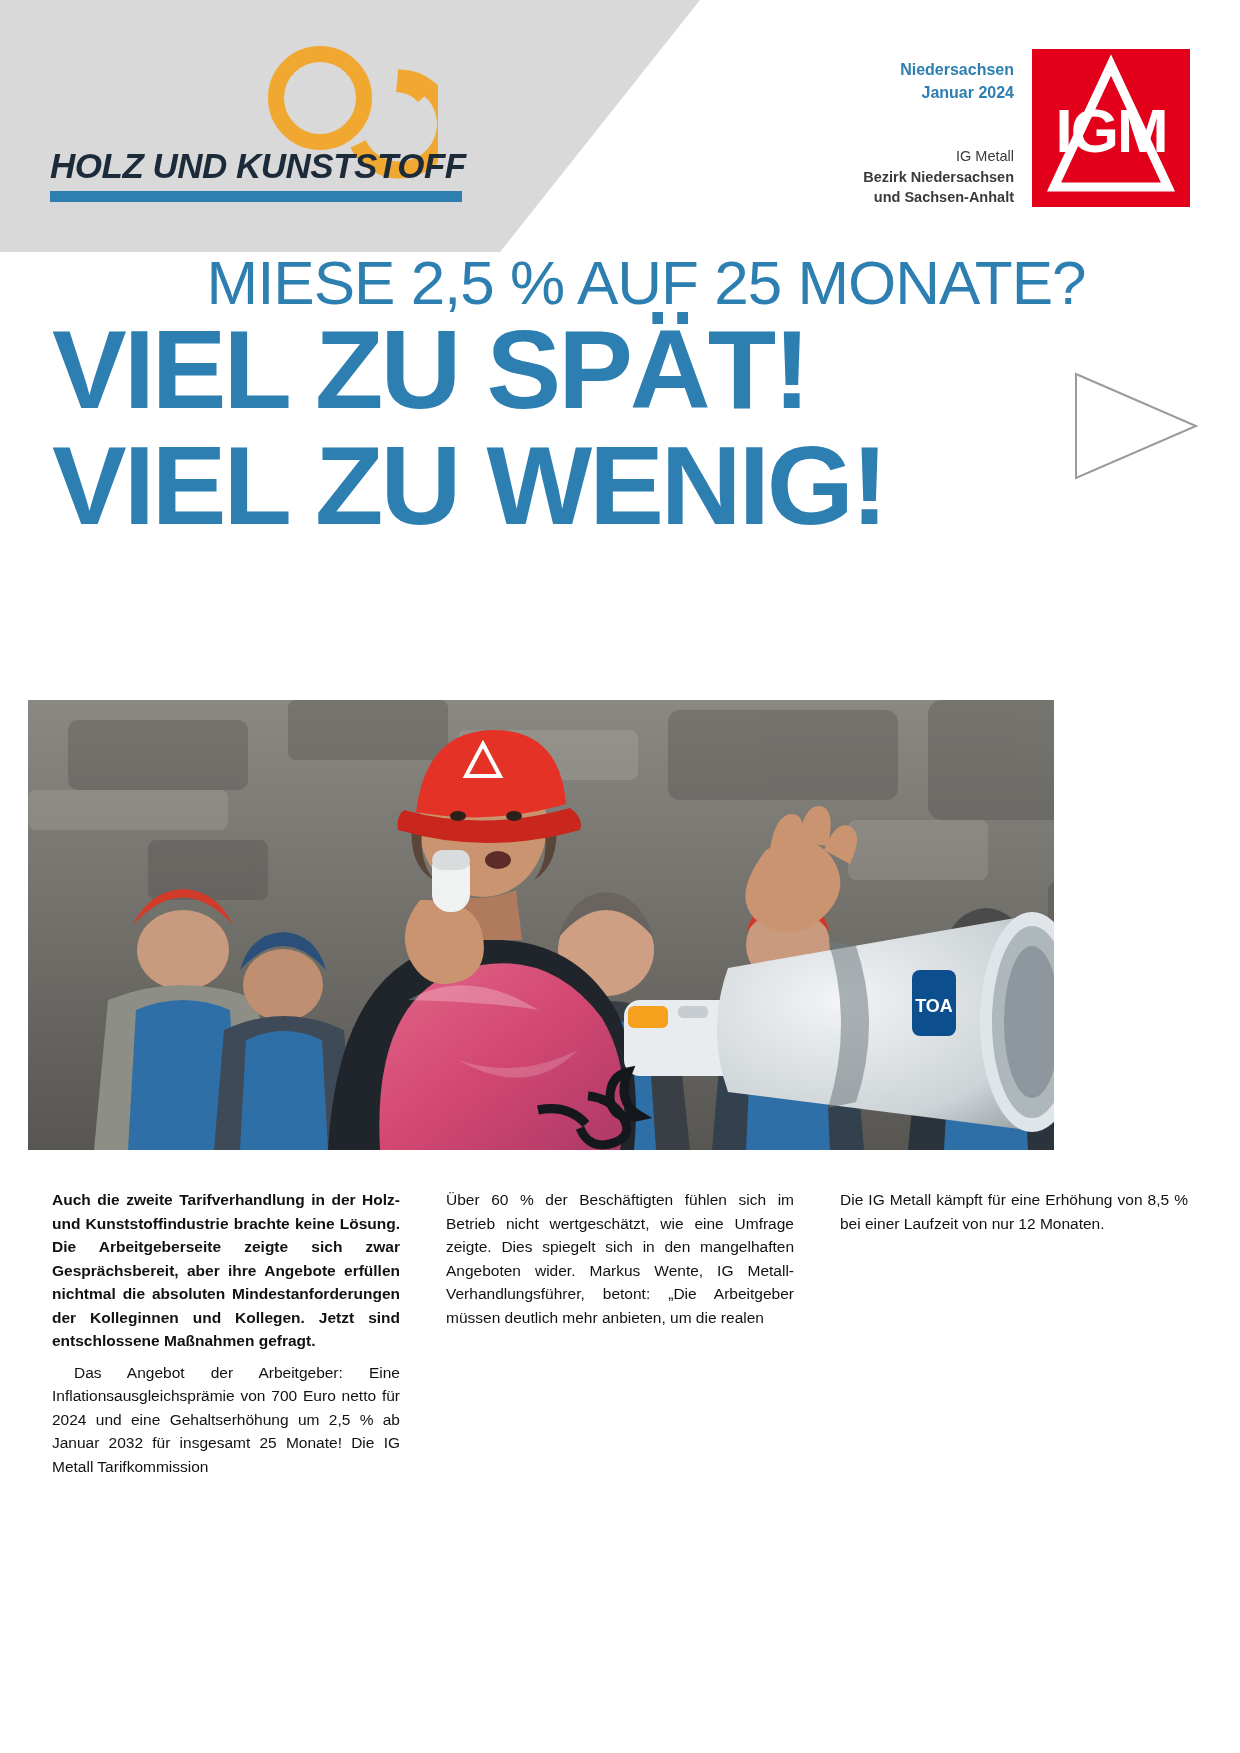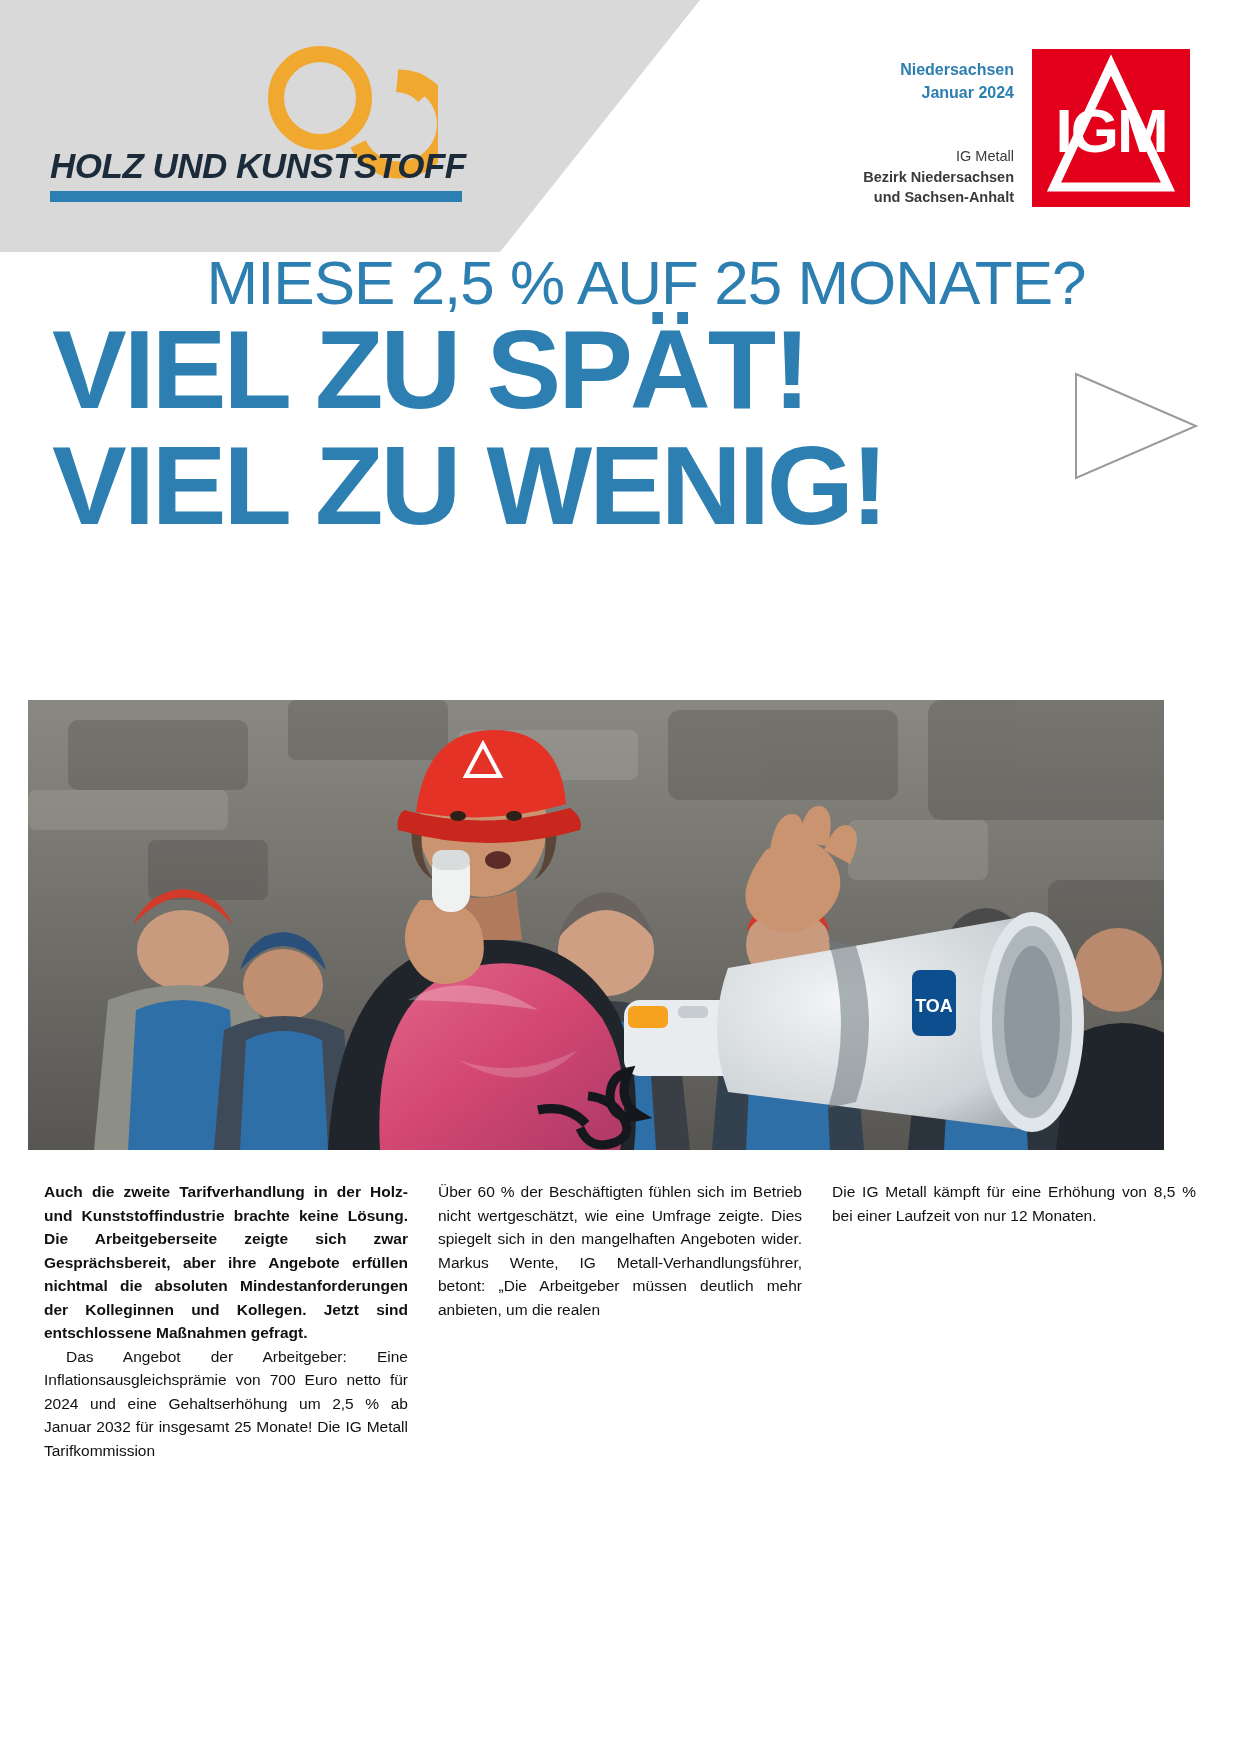--- a/index.html
+++ b/index.html
@@ -122,21 +122,21 @@
     position: absolute;
     right: 32px;
     top: 368px;
     z-index: 3;
   }
 
   
   .photo {
     position: absolute;
     left: 28px; top: 700px;
-    width: 1136px; height: 450px;
+    width: 1026px; height: 450px;
     overflow: hidden;
     background: #6b6a68;
     z-index: 5;
   }
   .photo svg { display: block; }
 
   
   .article {
     position: absolute;
     left: 44px;
@@ -147,21 +147,21 @@
     z-index: 6;
   }
   .col {
     width: 364px;
     font-size: 15.5px;
     line-height: 1.52;
     text-align: justify;
     color: #111;
     hyphens: auto;
   }
-  .col p { margin: 0; }
+  .col p { margin: 8px; }
   .col p + p { text-indent: 22px; }
   .col .lead { font-weight: bold; }
   .col b { font-weight: bold; }
 </style>
 </head>
 <body>
 
 <div class="header">
 
   <div class="gray-wedge"></div>

